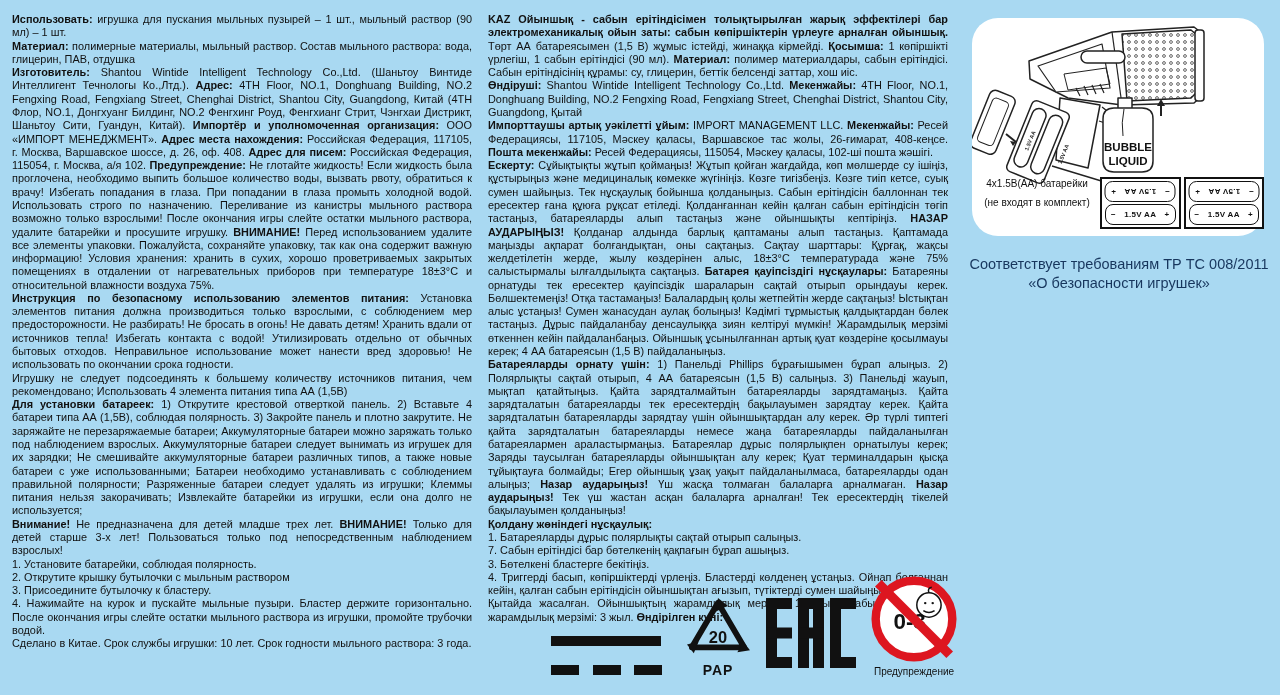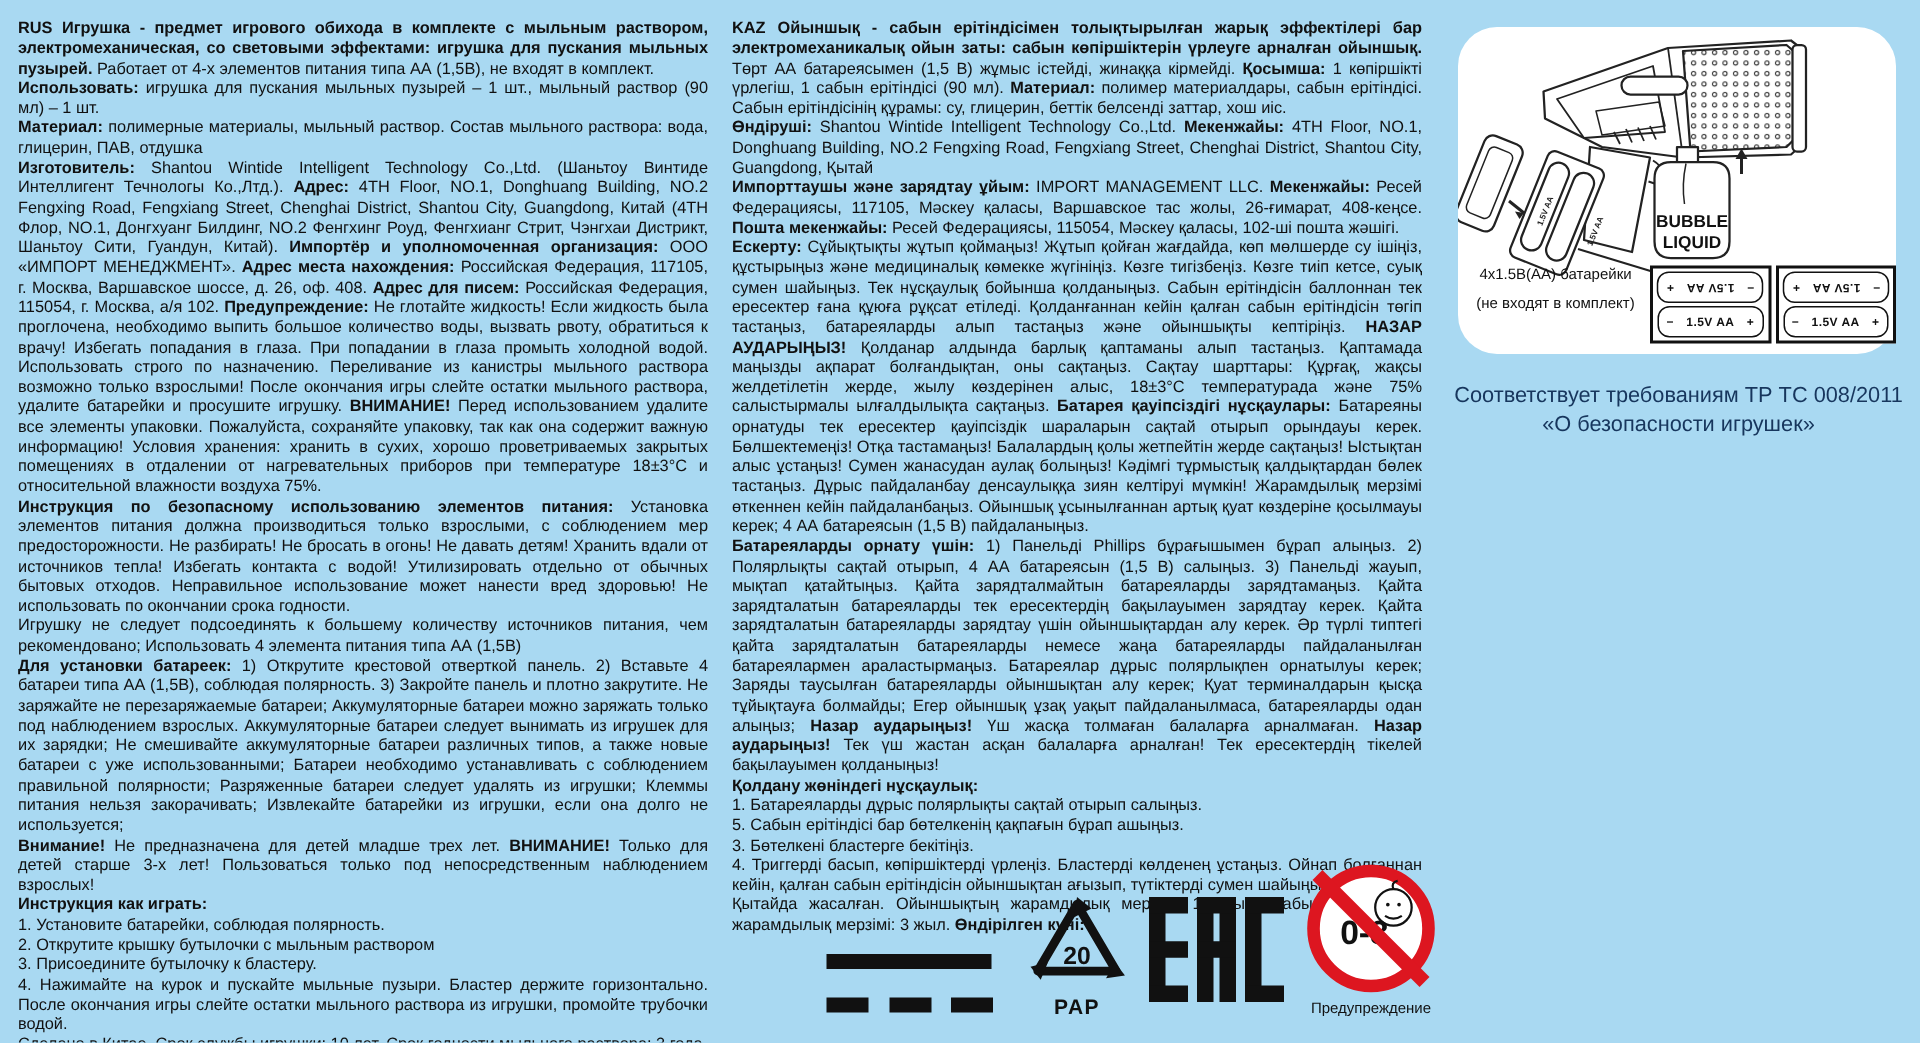--- a/index.html
+++ b/index.html
@@ -46,45 +46,43 @@
   .pap{position:absolute;left:684px;top:596px;width:68px;text-align:center;}
   .pap .label{font-weight:bold;font-size:14px;letter-spacing:1px;margin-top:0px;color:#111;}
   .eac{position:absolute;left:766px;top:598px;}
   .agewarn{position:absolute;left:862px;top:576px;width:104px;text-align:center;}
   .agewarn .label{font-size:10px;color:#111;margin-top:0px;}
 </style>
 </head>
 <body style="background: rgb(169, 217, 242);">
 
 <div id="col-rus" class="col">
-    <p><b>RUS Игрушка - предмет игрового обихода в комплекте с мыльным раствором, электромеханическая, со световыми эффектами: игрушка для пускания мыльных пузырей.</b><span> Работает от 4-х элементов питания типа АА (1,5В), не входят в комплект.</span></p>
     <p><b>Использовать:</b><span> игрушка для пускания мыльных пузырей – 1 шт., мыльный раствор (90 мл) – 1 шт.</span></p>
     <p><b>Материал:</b><span> полимерные материалы, мыльный раствор. Состав мыльного раствора: вода, глицерин, ПАВ, отдушка</span></p>
     <p><b>Изготовитель:</b><span> Shantou Wintide Intelligent Technology Co.,Ltd. (Шаньтоу Винтиде Интеллигент Течнологы Ко.,Лтд.). </span><b>Адрес:</b><span> 4TH Floor, NO.1, Donghuang Building, NO.2 Fengxing Road, Fengxiang Street, Chenghai District, Shantou City, Guangdong, Китай (4TH Флор, NO.1, Донгхуанг Билдинг, NO.2 Фенгхинг Роуд, Фенгхианг Стрит, Чэнгхаи Дистрикт, Шаньтоу Сити, Гуандун, Китай). </span><b>Импортёр и уполномоченная организация:</b><span> ООО «ИМПОРТ МЕНЕДЖМЕНТ». </span><b>Адрес места нахождения:</b><span> Российская Федерация, 117105, г. Москва, Варшавское шоссе, д. 26, оф. 408. </span><b>Адрес для писем:</b><span> Российская Федерация, 115054, г. Москва, а/я 102. </span><b>Предупреждение:</b><span> Не глотайте жидкость! Если жидкость была проглочена, необходимо выпить большое количество воды, вызвать рвоту, обратиться к врачу! Избегать попадания в глаза. При попадании в глаза промыть холодной водой. Использовать строго по назначению. Переливание из канистры мыльного раствора возможно только взрослыми! После окончания игры слейте остатки мыльного раствора, удалите батарейки и просушите игрушку. </span><b>ВНИМАНИЕ!</b><span> Перед использованием удалите все элементы упаковки. Пожалуйста, сохраняйте упаковку, так как она содержит важную информацию! Условия хранения: хранить в сухих, хорошо проветриваемых закрытых помещениях в отдалении от нагревательных приборов при температуре 18±3°С и относительной влажности воздуха 75%.</span></p>
     <p><b>Инструкция по безопасному использованию элементов питания:</b><span> Установка элементов питания должна производиться только взрослыми, с соблюдением мер предосторожности. Не разбирать! Не бросать в огонь! Не давать детям! Хранить вдали от источников тепла! Избегать контакта с водой! Утилизировать отдельно от обычных бытовых отходов. Неправильное использование может нанести вред здоровью! Не использовать по окончании срока годности.</span></p>
     <p><span>Игрушку не следует подсоединять к большему количеству источников питания, чем рекомендовано; Использовать 4 элемента питания типа АА (1,5В)</span></p>
     <p><b>Для установки батареек:</b><span> 1) Открутите крестовой отверткой панель. 2) Вставьте 4 батареи типа АА (1,5В), соблюдая полярность. 3) Закройте панель и плотно закрутите. Не заряжайте не перезаряжаемые батареи; Аккумуляторные батареи можно заряжать только под наблюдением взрослых. Аккумуляторные батареи следует вынимать из игрушек для их зарядки; Не смешивайте аккумуляторные батареи различных типов, а также новые батареи с уже использованными; Батареи необходимо устанавливать с соблюдением правильной полярности; Разряженные батареи следует удалять из игрушки; Клеммы питания нельзя закорачивать; Извлекайте батарейки из игрушки, если она долго не используется;</span></p>
     <p><b>Внимание!</b><span> Не предназначена для детей младше трех лет. </span><b>ВНИМАНИЕ!</b><span> Только для детей старше 3-х лет! Пользоваться только под непосредственным наблюдением взрослых!</span></p>
-    <p><b>Инструкция как играть:</b></p>
     <p><span>1. Установите батарейки, соблюдая полярность.</span></p>
     <p><span>2. Открутите крышку бутылочки с мыльным раствором</span></p>
     <p><span>3. Присоедините бутылочку к бластеру.</span></p>
     <p><span>4. Нажимайте на курок и пускайте мыльные пузыри. Бластер держите горизонтально. После окончания игры слейте остатки мыльного раствора из игрушки, промойте трубочки водой.</span></p>
     <p><span>Сделано в Китае. Срок службы игрушки: 10 лет. Срок годности мыльного раствора: 3 года.</span></p>
   </div>
 
 <div id="col-kaz" class="col">
     <p><b>KAZ Ойыншық - сабын ерітіндісімен толықтырылған жарық эффектілері бар электромеханикалық ойын заты: сабын көпіршіктерін үрлеуге арналған ойыншық.</b><span> Төрт АА батареясымен (1,5 В) жұмыс істейді, жинаққа кірмейді. </span><b>Қосымша:</b><span> 1 көпіршікті үрлегіш, 1 сабын ерітіндісі (90 мл). </span><b>Материал:</b><span> полимер материалдары, сабын ерітіндісі. Сабын ерітіндісінің құрамы: су, глицерин, беттік белсенді заттар, хош иіс.</span></p>
     <p><b>Өндіруші:</b><span> Shantou Wintide Intelligent Technology Co.,Ltd. </span><b>Мекенжайы:</b><span> 4TH Floor, NO.1, Donghuang Building, NO.2 Fengxing Road, Fengxiang Street, Chenghai District, Shantou City, Guangdong, Қытай</span></p>
-    <p><b>Импорттаушы және зарядтау ұйым:</b><span> IMPORT MANAGEMENT LLC. </span><b>Мекенжайы:</b><span> Ресей Федерациясы, 117105, Мәскеу қаласы, Варшавское тас жолы, 26-ғимарат, 408-кеңсе. </span><b>Пошта мекенжайы:</b><span> Ресей Федерациясы, 115054, Мәскеу қаласы, 102-ші пошта жәшігі.</span></p>
+    <p><b>Импорттаушы артық уәкілетті ұйым:</b><span> IMPORT MANAGEMENT LLC. </span><b>Мекенжайы:</b><span> Ресей Федерациясы, 117105, Мәскеу қаласы, Варшавское тас жолы, 26-ғимарат, 408-кеңсе. </span><b>Пошта мекенжайы:</b><span> Ресей Федерациясы, 115054, Мәскеу қаласы, 102-ші пошта жәшігі.</span></p>
     <p><b>Ескерту:</b><span> Сұйықтықты жұтып қоймаңыз! Жұтып қойған жағдайда, көп мөлшерде су ішіңіз, құстырыңыз және медициналық көмекке жүгініңіз. Көзге тигізбеңіз. Көзге тиіп кетсе, суық сумен шайыңыз. Тек нұсқаулық бойынша қолданыңыз. Сабын ерітіндісін баллоннан тек ересектер ғана құюға рұқсат етіледі. Қолданғаннан кейін қалған сабын ерітіндісін төгіп тастаңыз, батареяларды алып тастаңыз және ойыншықты кептіріңіз. </span><b>НАЗАР АУДАРЫҢЫЗ!</b><span> Қолданар алдында барлық қаптаманы алып тастаңыз. Қаптамада маңызды ақпарат болғандықтан, оны сақтаңыз. Сақтау шарттары: Құрғақ, жақсы желдетілетін жерде, жылу көздерінен алыс, 18±3°С температурада және 75% салыстырмалы ылғалдылықта сақтаңыз. </span><b>Батарея қауіпсіздігі нұсқаулары:</b><span> Батареяны орнатуды тек ересектер қауіпсіздік шараларын сақтай отырып орындауы керек. Бөлшектемеңіз! Отқа тастамаңыз! Балалардың қолы жетпейтін жерде сақтаңыз! Ыстықтан алыс ұстаңыз! Сумен жанасудан аулақ болыңыз! Кәдімгі тұрмыстық қалдықтардан бөлек тастаңыз. Дұрыс пайдаланбау денсаулыққа зиян келтіруі мүмкін! Жарамдылық мерзімі өткеннен кейін пайдаланбаңыз. Ойыншық ұсынылғаннан артық қуат көздеріне қосылмауы керек; 4 АА батареясын (1,5 В) пайдаланыңыз.</span></p>
     <p><b>Батареяларды орнату үшін:</b><span> 1) Панельді Phillips бұрағышымен бұрап алыңыз. 2) Полярлықты сақтай отырып, 4 АА батареясын (1,5 В) салыңыз. 3) Панельді жауып, мықтап қатайтыңыз. Қайта зарядталмайтын батареяларды зарядтамаңыз. Қайта зарядталатын батареяларды тек ересектердің бақылауымен зарядтау керек. Қайта зарядталатын батареяларды зарядтау үшін ойыншықтардан алу керек. Әр түрлі типтегі қайта зарядталатын батареяларды немесе жаңа батареяларды пайдаланылған батареялармен араластырмаңыз. Батареялар дұрыс полярлықпен орнатылуы керек; Заряды таусылған батареяларды ойыншықтан алу керек; Қуат терминалдарын қысқа тұйықтауға болмайды; Егер ойыншық ұзақ уақыт пайдаланылмаса, батареяларды одан алыңыз; </span><b>Назар аударыңыз!</b><span> Үш жасқа толмаған балаларға арналмаған. </span><b>Назар аударыңыз!</b><span> Тек үш жастан асқан балаларға арналған! Тек ересектердің тікелей бақылауымен қолданыңыз!</span></p>
     <p><b>Қолдану жөніндегі нұсқаулық:</b></p>
     <p><span>1. Батареяларды дұрыс полярлықты сақтай отырып салыңыз.</span></p>
-    <p><span>5. Сабын ерітіндісі бар бөтелкенің қақпағын бұрап ашыңыз.</span></p>
+    <p><span>7. Сабын ерітіндісі бар бөтелкенің қақпағын бұрап ашыңыз.</span></p>
     <p><span>3. Бөтелкені бластерге бекітіңіз.</span></p>
     <p><span>4. Триггерді басып, көпіршіктерді үрлеңіз. Бластерді көлденең ұстаңыз. Ойнап болғаннан кейін, қалған сабын ерітіндісін ойыншықтан ағызып, түтіктерді сумен шайыңыз.</span></p>
     <p><span>Қытайда жасалған. Ойыншықтың жарамдылық мерзімі: 10 жыл. Сабын ерітіндісінің жарамдылық мерзімі: 3 жыл. </span><b>Өндірілген күні:</b></p>
   </div>
 
 <div class="panel">
   <svg width="300" height="218" viewBox="0 0 300 218">
     <defs>
       <pattern id="dots" width="7" height="7" patternUnits="userSpaceOnUse">
         <circle cx="3" cy="3" r="1.4" fill="none" stroke="#222" stroke-width="0.7"></circle>

